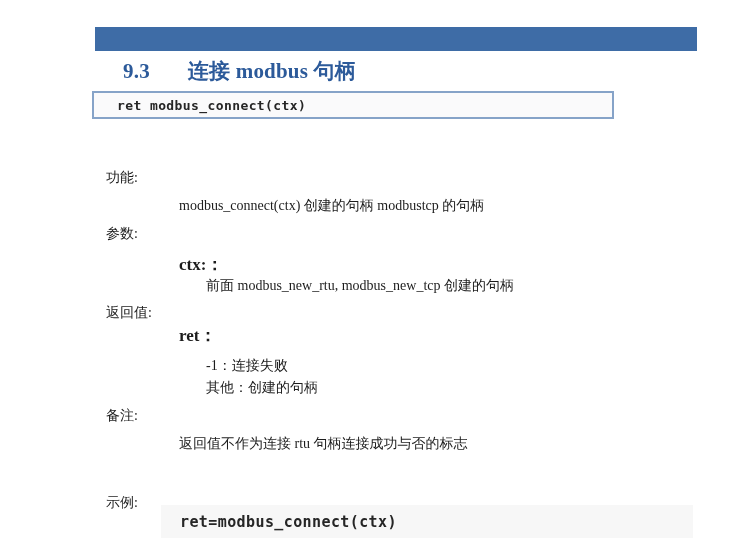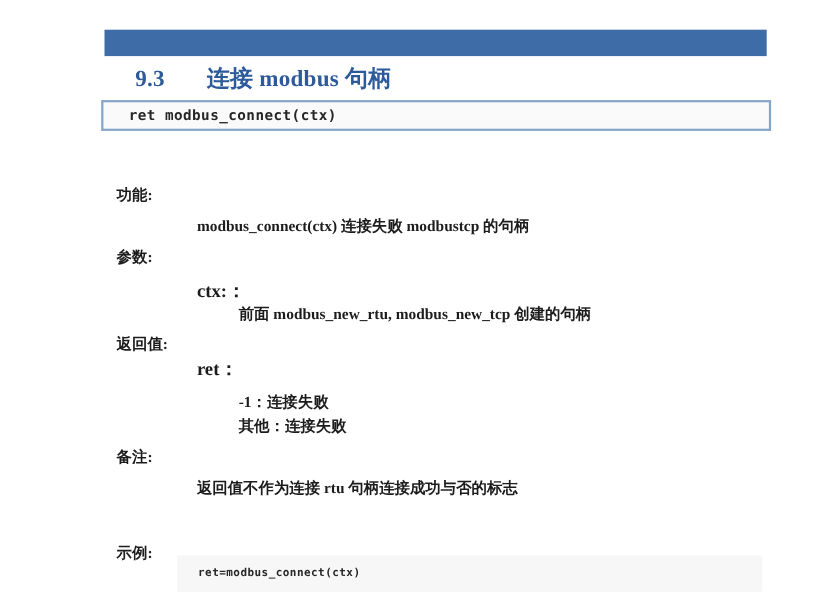--- a/index.html
+++ b/index.html
@@ -31,83 +31,82 @@
     font-size: 21px;
     font-weight: bold;
     color: #2c5a9a;
     letter-spacing: 0.2px;
     white-space: nowrap;
   }
   .heading .num { margin-right: 14px; }
   .sig-box {
     position: absolute;
     left: 68px; top: 67px;
-    width: 609px; height: 27px;
+    width: 522px; height: 27px;
     border: 2px solid #86a3c8;
     background: #fafafb;
     display: flex;
     align-items: center;
   }
   .code {
     font-family: "DejaVu Sans Mono", "Liberation Mono", monospace;
     font-size: 13px;
     font-weight: 600;
     color: #262626;
     letter-spacing: 0.4px;
     white-space: pre;
   }
   .sig-box .code { padding-left: 11px; }
   .line {
     position: absolute;
     font-size: 14px;
     white-space: nowrap;
     color: #1c1c1c;
-    font-weight: bold;
   }
   .label { left: 70px; }
   .ind1 { left: 143px; }
-  .ind2 { left: 181px; }
+  .ind2 { left: 170px; }
   .bold { font-weight: bold; font-size: 17px; }
   .example-block {
     position: absolute;
     left: 137px; top: 481px;
     width: 532px; height: 33px;
     background: #f7f7f7;
     display: flex;
     align-items: center;
   }
-  .example-block .code { padding-left: 7px; font-size: 10px; }
+  .example-block .code { padding-left: 7px; font-size: 15px; }
 </style>
 </head>
 <body>
 
 <div class="page">
 
   <div class="top-rule"></div>
   <div class="page-edge-right"></div>
 
   <div class="heading">
     <span class="num">9.3</span><span>连接 modbus 句柄</span>
   </div>
 
   <div class="sig-box">
     <span class="code">ret modbus_connect(ctx)</span>
   </div>
 
   <div class="line label" style="top:133px">功能:</div>
-  <div class="line ind1" style="top:161px">modbus_connect(ctx) 连接失败 modbustcp 的句柄</div>
+  <div class="line ind1" style="top:161px">modbus_connect(ctx) 创建的句柄 modbustcp 的句柄</div>
 
   <div class="line label" style="top:189px">参数:</div>
   <div class="line ind1 bold" style="top:217px">ctx:：</div>
   <div class="line ind2" style="top:241px">前面 modbus_new_rtu, modbus_new_tcp 创建的句柄</div>
 
   <div class="line label" style="top:268px">返回值:</div>
   <div class="line ind1 bold" style="top:288px">ret：</div>
   <div class="line ind2" style="top:321px">-1：连接失败</div>
-  <div class="line ind2" style="top:343px">其他：连接失败</div>
+  <div class="line ind2" style="top:343px">其他：创建的句柄</div>
 
   <div class="line label" style="top:371px">备注:</div>
   <div class="line ind1" style="top:399px">返回值不作为连接 rtu 句柄连接成功与否的标志</div>
 
   <div class="line label" style="top:458px">示例:</div>
   <div class="example-block">
     <span class="code">ret=modbus_connect(ctx)</span>
   </div>
 
 </div>

